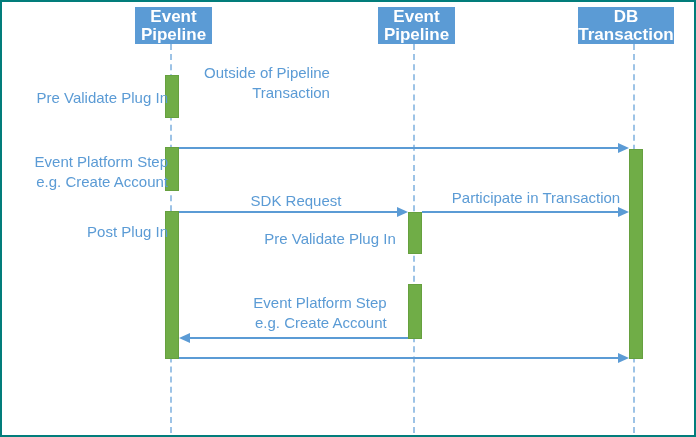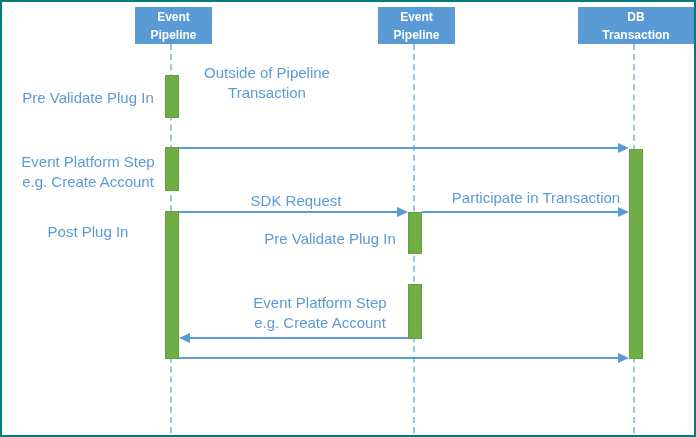--- a/index.html
+++ b/index.html
@@ -17,21 +17,21 @@
     width:696px;height:437px;
     box-sizing:border-box;
     background:var(--background);
     border:2px solid var(--border-teal);
     font-family:"Liberation Sans", sans-serif;
     overflow:hidden;
   }
   .actor{
     position:absolute;top:5px;height:37px;
     background:var(--header-fill);
-    color:#fff;font-weight:bold;font-size:12px;line-height:18px;
+    color:#fff;font-weight:bold;font-size:17px;line-height:18px;
     text-align:center;display:flex;flex-direction:column;justify-content:center;
   }
   .lifeline{
     position:absolute;top:42px;height:389px;width:0;
     border-left:2px dashed var(--lifeline-dash);
   }
   .activation{
     position:absolute;width:14px;
     background:var(--activation-green);
     border:1px solid var(--activation-edge);
@@ -47,39 +47,39 @@
     border-bottom:5px solid transparent;
   }
   .head-left{
     position:absolute;width:0;height:0;
     border-right:11px solid var(--text-blue);
     border-top:5px solid transparent;
     border-bottom:5px solid transparent;
   }
   .lbl{
     position:absolute;color:var(--text-blue);
-    font-size:15px;line-height:20px;white-space:nowrap;text-align:center;
+    font-size:15px;line-height:20px;white-space:nowrap;text-align:right;
   }
   .lbl-c{transform:translateX(-50%);}
   .lbl-left{width:160px;left:6px;}
 </style>
 </head>
 <body>
 
 <div class="canvas">
 
   <div class="actor" style="left:133px;width:77px;">
     <div>Event</div>
     <div>Pipeline</div>
   </div>
   <div class="actor" style="left:376px;width:77px;">
     <div>Event</div>
     <div>Pipeline</div>
   </div>
-  <div class="actor" style="left:576px;width:116px;">
+  <div class="actor" style="left:576px;width:96px;">
     <div>DB</div>
     <div>Transaction</div>
   </div>
 
   <div class="lifeline" style="left:168px;"></div>
   <div class="lifeline" style="left:411px;"></div>
   <div class="lifeline" style="left:631px;"></div>
 
   <div class="activation" style="left:163px;top:73px;height:43px;"></div>
   <div class="activation" style="left:163px;top:145px;height:44px;"></div>

